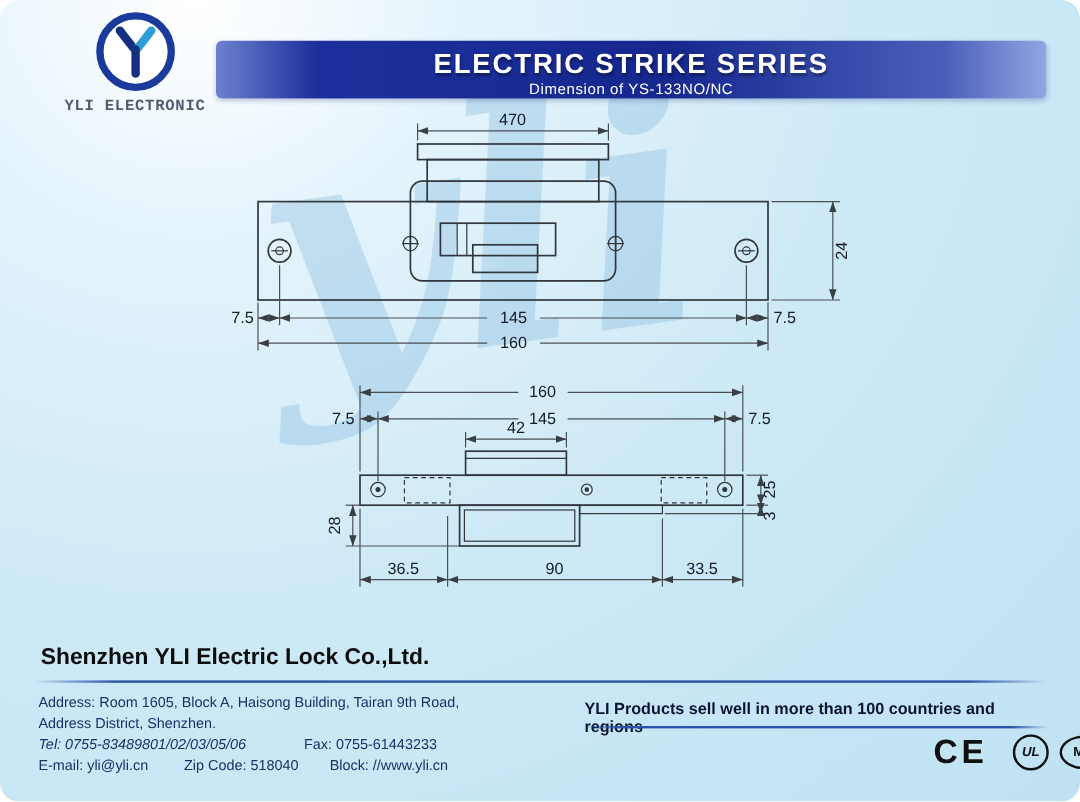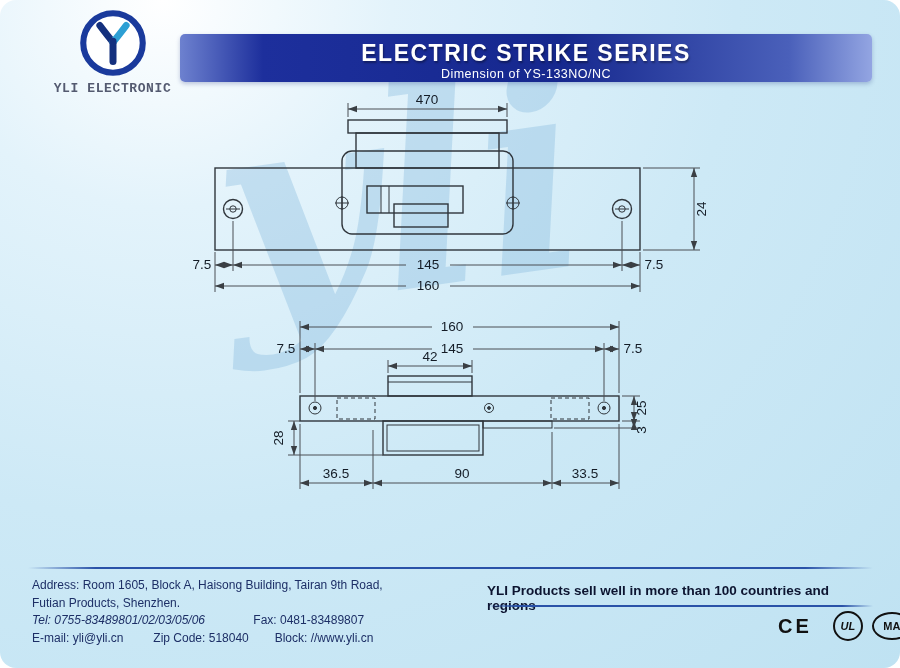--- a/index.html
+++ b/index.html
@@ -38,21 +38,21 @@
   .div1{left:28px;top:567px;width:845px;}
   .div2{left:487px;top:605px;width:386px;}
   .address{position:absolute;left:32px;top:577px;z-index:3;font-size:12px;color:#1d2f66;line-height:17.5px;width:445px;}
   .address .row span{display:inline-block;}
   .w-tel{width:218px;font-style:italic;}
   .w-email{width:118px;}
   .w-zip{width:118px;}
   .slogan{position:absolute;left:487px;top:583px;width:386px;z-index:3;
     font-size:13.5px;font-weight:bold;color:#0c1430;}
   .certs{position:absolute;left:778px;top:611px;z-index:3;display:flex;align-items:center;gap:9px;color:#111;}
-  .cert-ce{font-size:20px;font-weight:bold;letter-spacing:3px;}
+  .cert-ce{font-size:28px;font-weight:bold;letter-spacing:3px;}
   .cert-ul{width:26px;height:26px;border:2.5px solid #111;border-radius:50%;
     display:flex;align-items:center;justify-content:center;
     font-size:11px;font-weight:bold;font-style:italic;margin-left:12px;}
   .cert-ma{width:36px;height:24px;border:2.5px solid #111;border-radius:50%;
     display:flex;align-items:center;justify-content:center;
     font-size:11px;font-weight:bold;}
 </style>
 </head>
 <body>
 
@@ -215,28 +215,29 @@
       <text x="430" y="361">42</text>
       <text x="646" y="408" transform="rotate(-90 646 408)">25</text>
       <text x="646" y="430" transform="rotate(-90 646 430)">3</text>
       <text x="283" y="438" transform="rotate(-90 283 438)">28</text>
       <text x="336" y="478">36.5</text>
       <text x="462" y="478">90</text>
       <text x="585" y="478">33.5</text>
     </g>
   </svg>
 
+  <div class="company">Shenzhen YLI Electric Lock Co.,Ltd.</div>
   <div class="divider div1"></div>
 
   <div class="address">
     <div class="row">Address: Room 1605, Block A, Haisong Building, Tairan 9th Road,</div>
-    <div class="row">Futian Products, Shenzhen.</div>
+    <div class="row">Address District, Shenzhen.</div>
     <div class="row">
       <span class="w-tel">Tel: 0755-83489801/02/03/05/06</span>
-      <span>Fax: 0481-83489807</span>
+      <span>Fax: 0755-61443233</span>
     </div>
     <div class="row">
       <span class="w-email">E-mail: yli@yli.cn</span>
       <span class="w-zip">Zip Code: 518040</span>
       <span>Block: //www.yli.cn</span>
     </div>
   </div>
 
   <div class="slogan">YLI Products sell well in more than 100 countries and regions</div>
   <div class="divider div2"></div>

